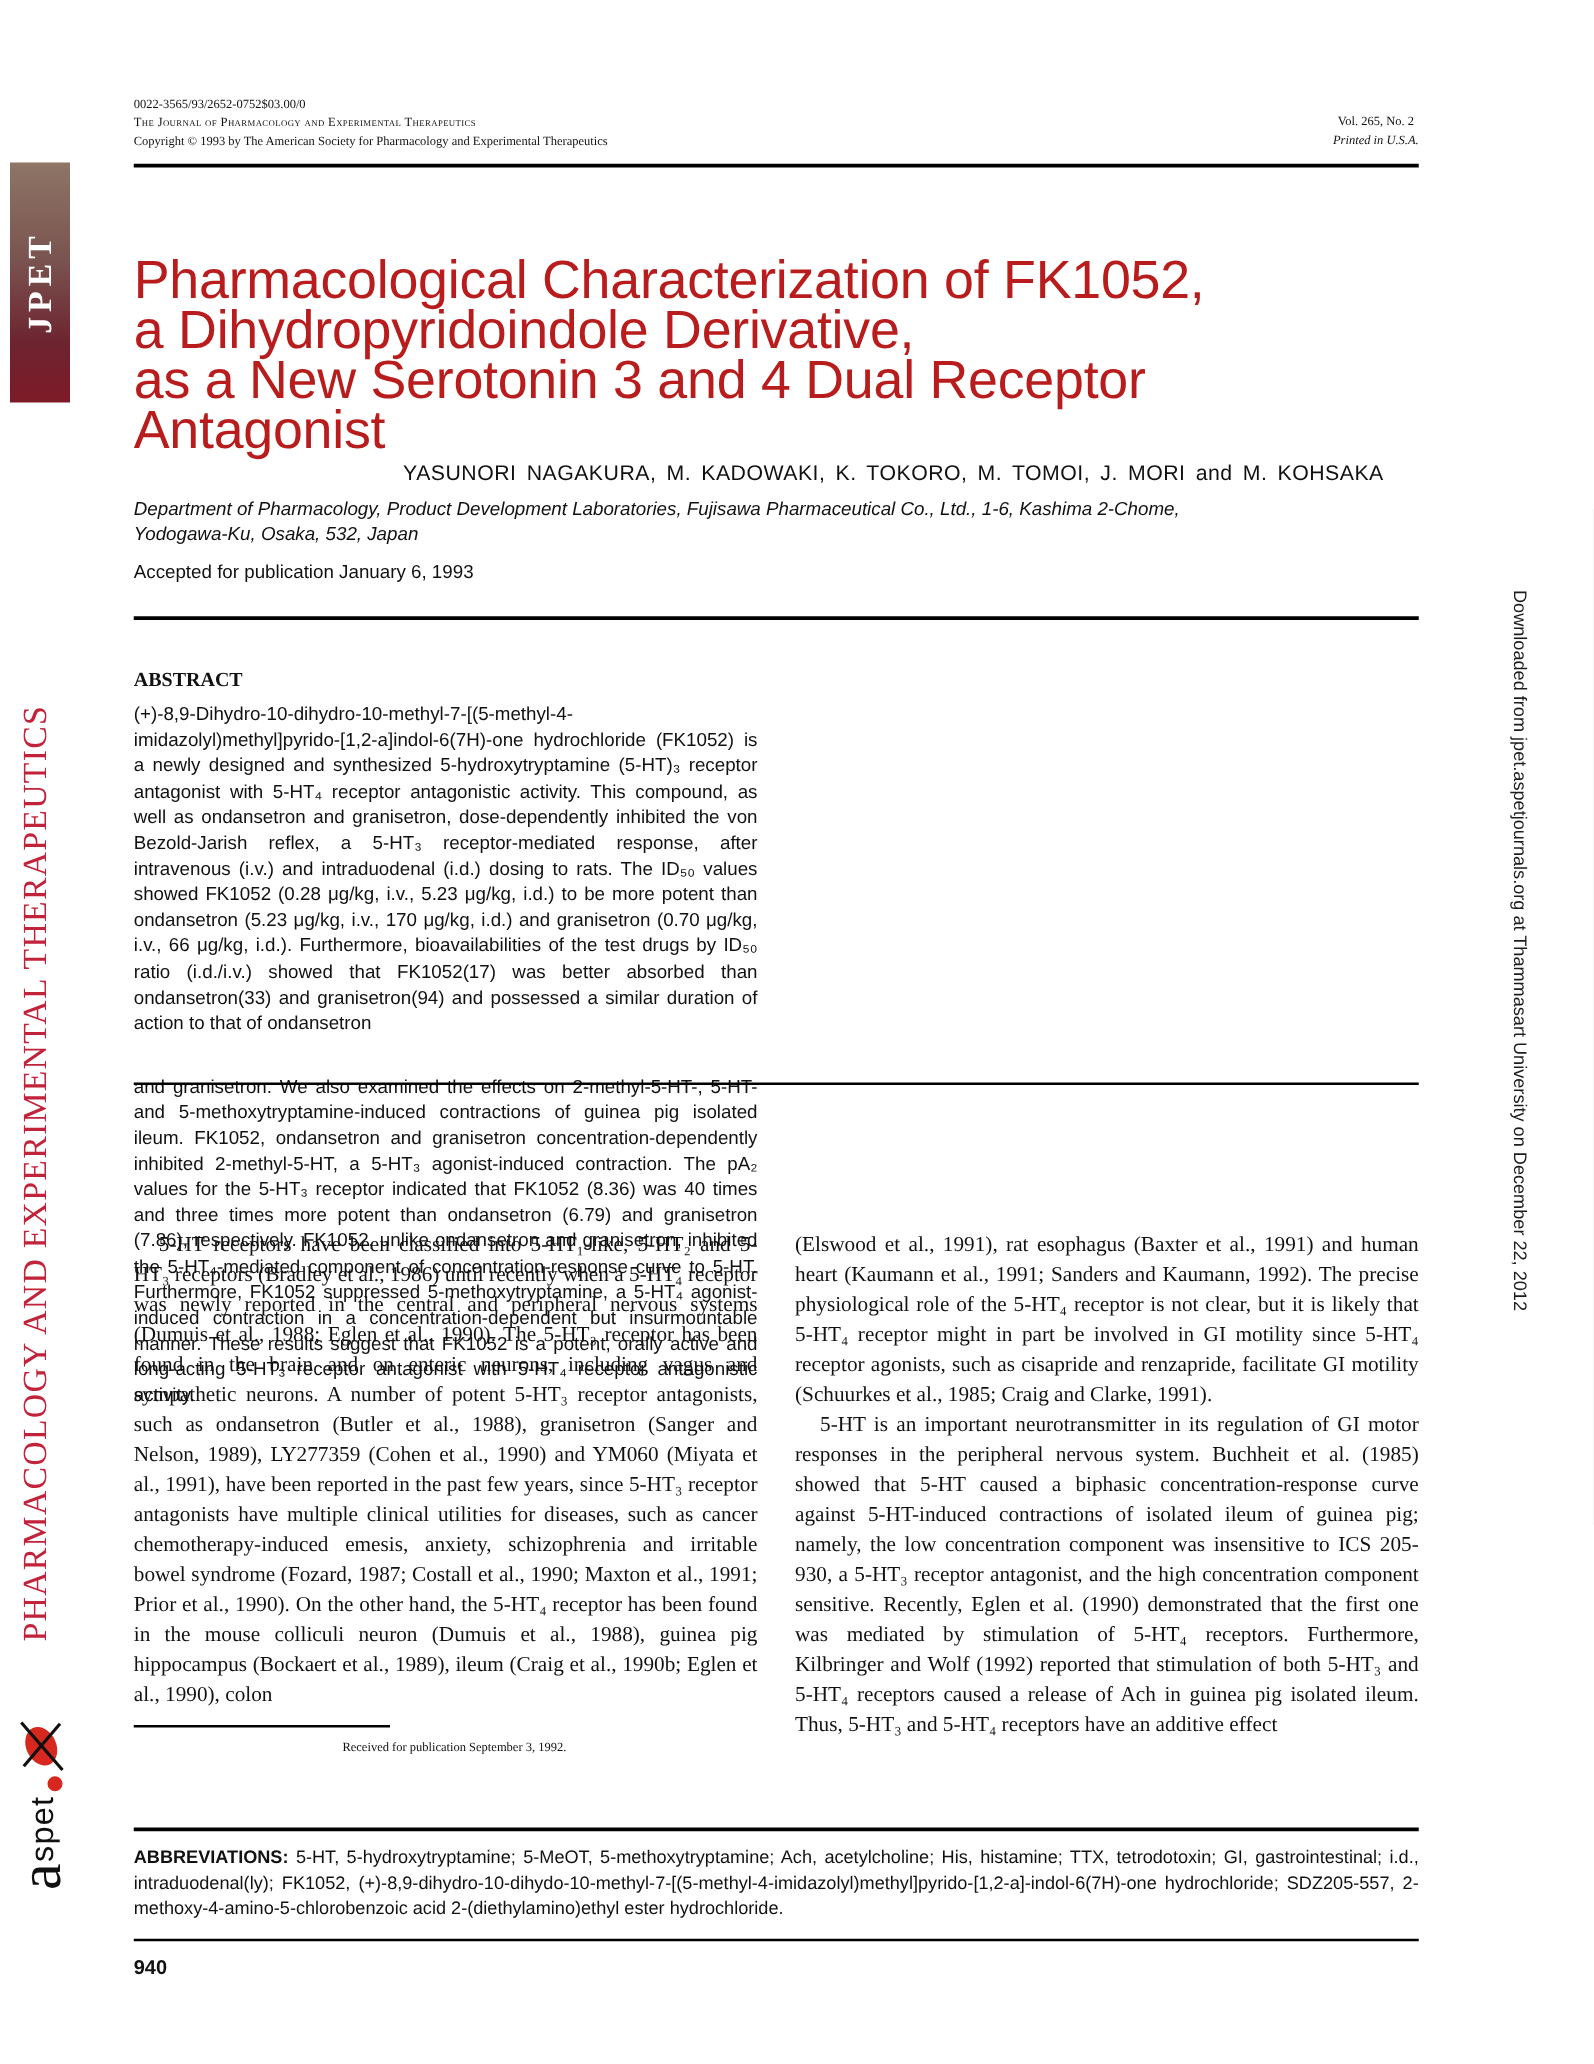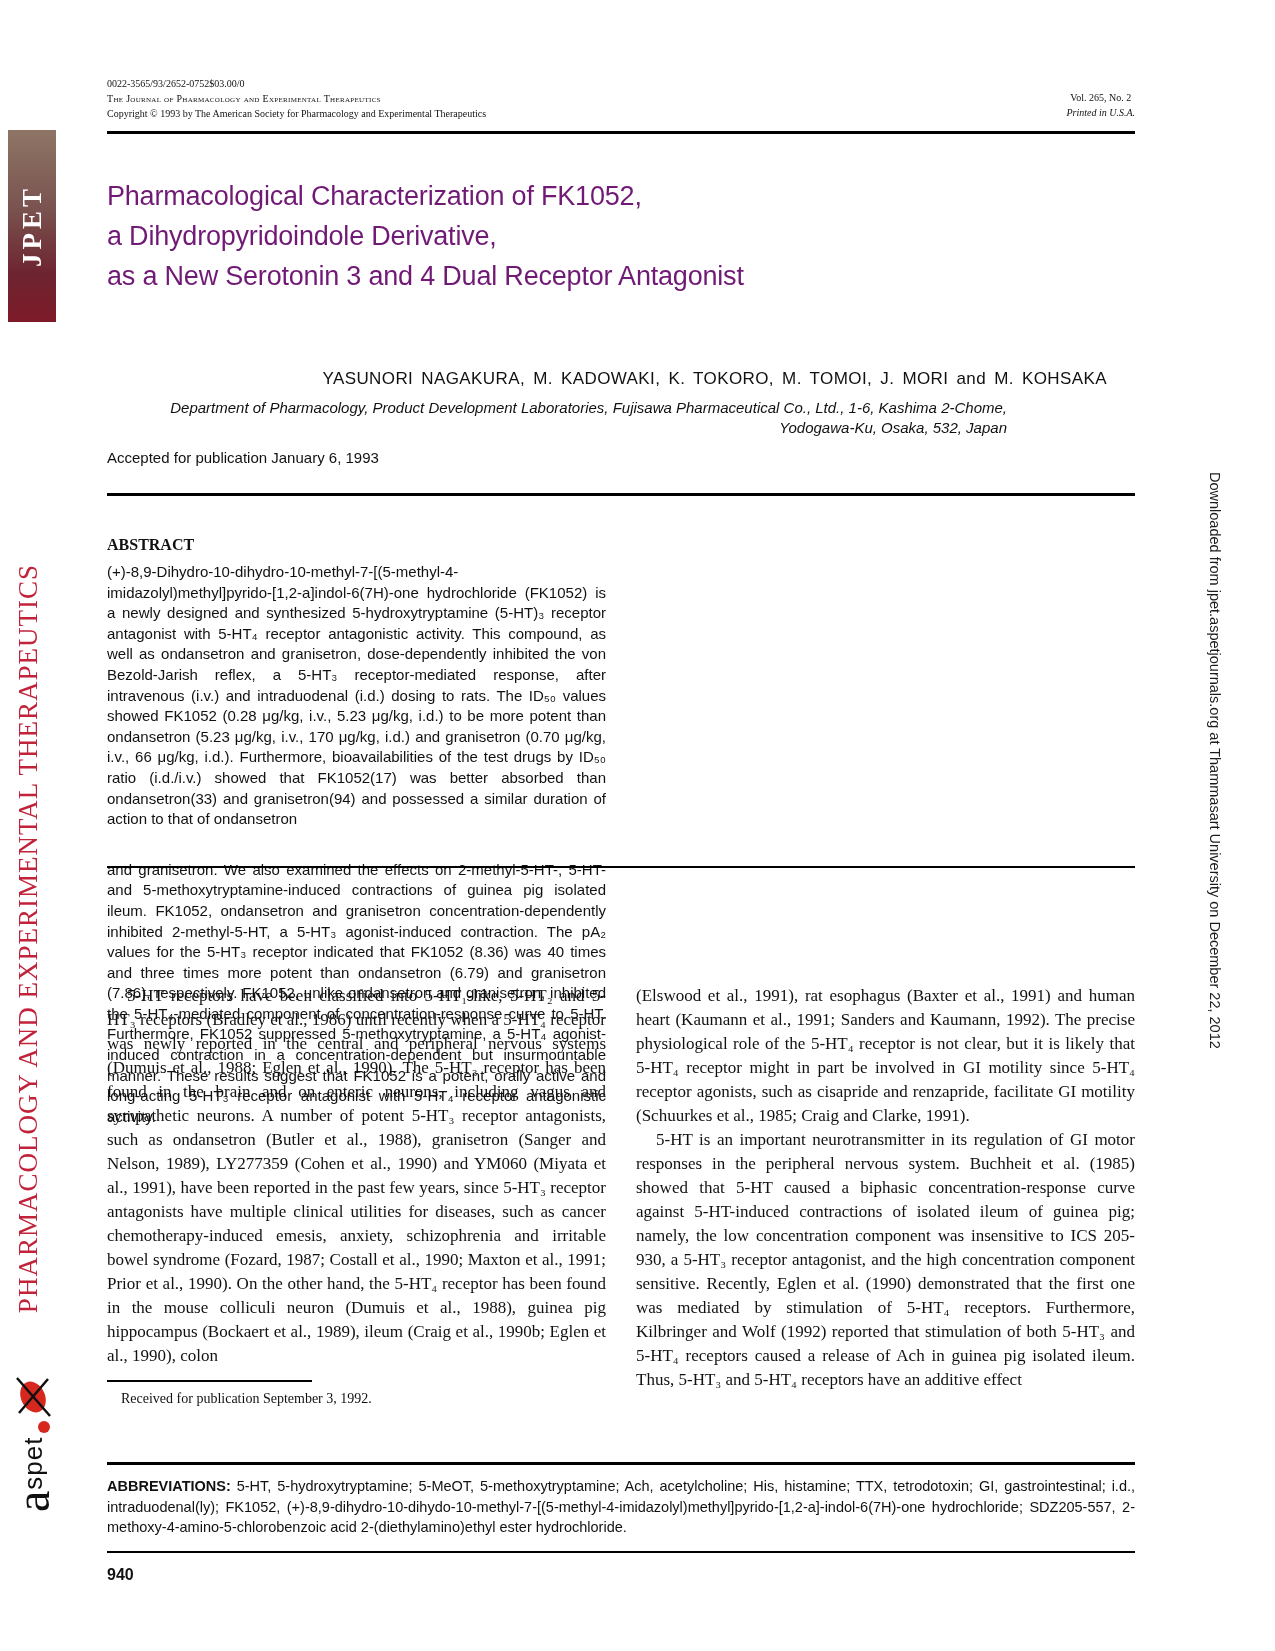--- a/index.html
+++ b/index.html
@@ -57,31 +57,31 @@
   #rule3{top:866px;height:2px;}
   #rule4{top:1462px;height:3px;}
   #rule5{top:1551px;height:2px;}
 
   .header{position:absolute;left:107px;top:76px;width:1028px;font-size:10px;line-height:15px;}
   .journal-name{font-variant:small-caps;letter-spacing:0.3px;}
   .header-right{position:absolute;right:0;top:14px;text-align:center;}
   .printed{font-style:italic;}
 
   .title{
-    position:absolute;left:107px;top:176px;width:980px;
+    position:absolute;left:107px;top:204px;width:980px;
     font-family:"Liberation Sans",sans-serif;
-    font-size:27px;line-height:40px;color:#701a75;letter-spacing:-0.2px;
+    font-size:43px;line-height:40px;color:#b91c1c;letter-spacing:-0.2px;
   }
   .authors{
     position:absolute;left:107px;top:369px;width:1000px;
     font-family:"Liberation Sans",sans-serif;font-size:17px;letter-spacing:0.4px;word-spacing:3px;text-align:right;
   }
   .affiliation{
     position:absolute;left:107px;top:398px;width:900px;
-    font-family:"Liberation Sans",sans-serif;font-style:italic;font-size:15px;line-height:20px;text-align:right;
+    font-family:"Liberation Sans",sans-serif;font-style:italic;font-size:15px;line-height:20px;
   }
   .accepted{
     position:absolute;left:107px;top:449px;
     font-family:"Liberation Sans",sans-serif;font-size:15px;
   }
   .abstract-heading{
     position:absolute;left:107px;top:536px;
     font-family:Liberation Serif, serif;font-weight:bold;font-size:16px;
   }
   .abstract-cols{
@@ -93,21 +93,21 @@
 
   .body-cols{
     position:absolute;left:107px;top:984px;width:1028px;
     display:flex;gap:30px;
     font-family:"Liberation Serif",serif;font-size:17px;line-height:24px;
   }
   .body-cols .col{width:499px;text-align:justify;}
   .body-cols p{margin:0;}
   .indent{text-indent:20px;}
   .footnote-rule{width:205px;height:2px;background:#000;margin-top:12px;}
-  .footnote{font-size:14px;line-height:18px;padding-left:14px;margin-top:8px;text-align:left;}
+  .footnote{font-size:10px;line-height:18px;padding-left:14px;margin-top:8px;text-align:center;}
 
   .abbreviations{
     position:absolute;left:107px;top:1476px;width:1028px;
     font-family:"Liberation Sans",sans-serif;font-size:14.5px;line-height:20.5px;text-align:justify;
   }
   .abbr-label{font-weight:bold;}
   .page-number{
     position:absolute;left:107px;top:1566px;
     font-family:"Liberation Sans",sans-serif;font-weight:bold;font-size:16px;
   }

